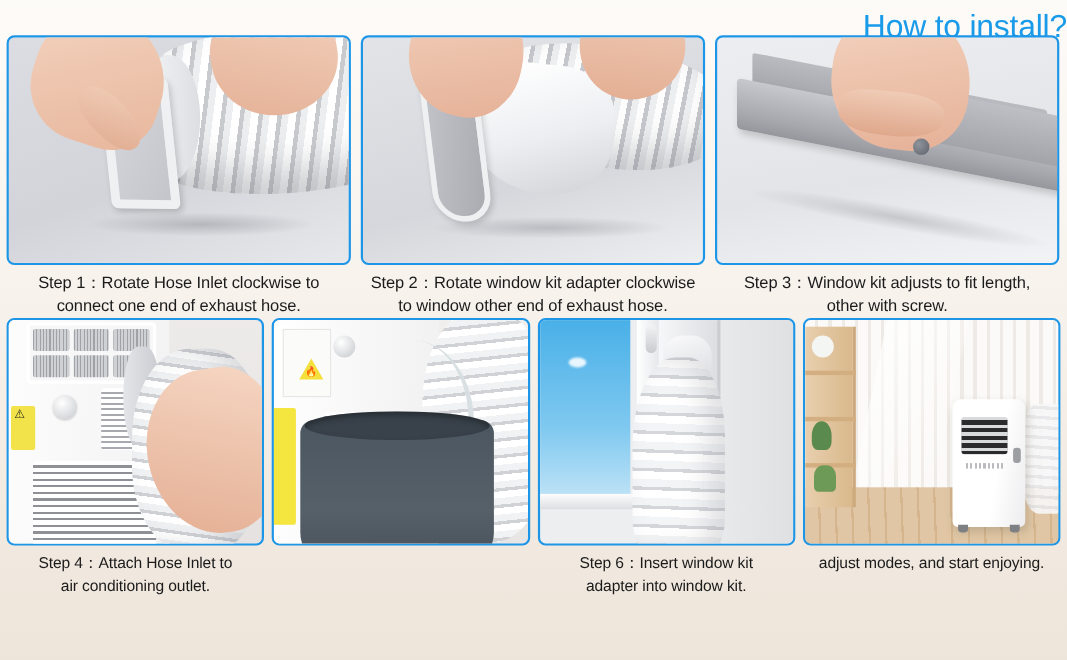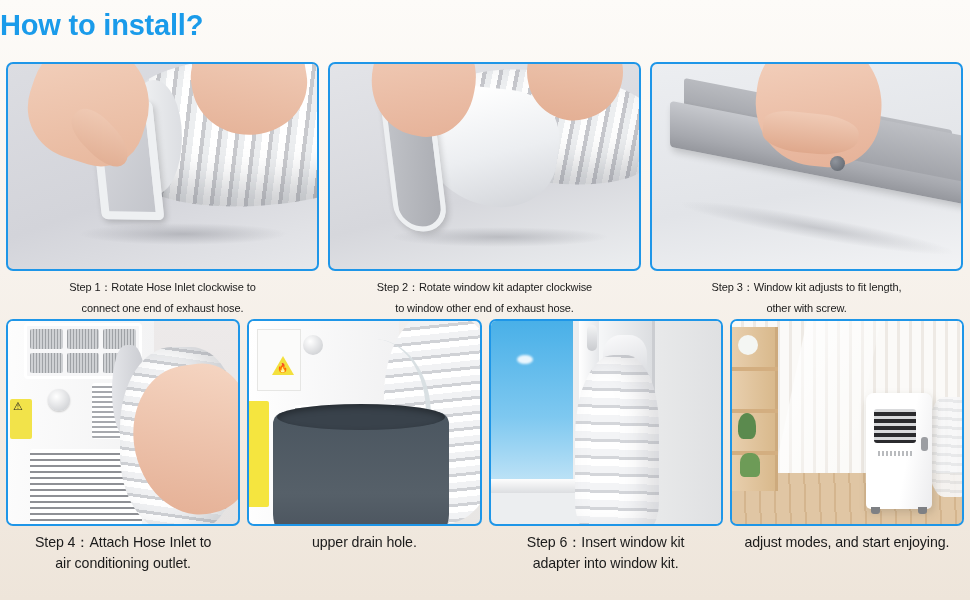--- a/index.html
+++ b/index.html
@@ -6,27 +6,27 @@
   html, body { width: 970px; height: 600px; }
   body {
     font-family: "Liberation Sans", sans-serif;
     background: linear-gradient(180deg, #fdfbf8 0%, #f7f2ec 45%, #eee5da 100%);
     overflow: hidden;
     position: relative;
   }
 
   
   .title {
-    text-align: left;
+    text-align: right;
     color: #1a9bea;
     font-size: 29px;
-    font-weight: bold;
+    font-weight: normal;
     letter-spacing: -0.2px;
     line-height: 50px;
-    height: 62px;
+    height: 32px;
   }
 
   
   .row { display: flex; width: 970px; }
   .row-top { padding: 0 6px; gap: 9px; }
   .row-bottom { padding: 0 6px; gap: 7px; }
 
   .cell { display: flex; flex-direction: column; }
   .cell-top { width: 313px; }
   .cell-bottom { width: 236px; }
@@ -36,21 +36,21 @@
     border-radius: 7px;
     overflow: hidden;
     position: relative;
     background: #e9eaee;
   }
   .photo-top { height: 209px; }
   .photo-bottom { height: 207px; }
 
   .caption {
     text-align: center;
-    font-size: 11px;
+    font-size: 15px;
     color: #1b1b1b;
     line-height: 21px;
     padding-top: 6px;
     letter-spacing: -0.1px;
   }
   .caption-bottom { font-size: 14.2px; }
 
   
   .p1 { background: linear-gradient(160deg,#dcdde2 0%,#d3d4da 55%,#e7e8eb 100%); }
   .p1 .hose {
@@ -454,21 +454,20 @@
       <div class="label-w">
         <div class="tri"></div>
       </div>
       <div class="knob"></div>
       <div class="grille"></div>
       <div class="hose"></div>
       <div class="tube"></div>
       <div class="bucket"></div>
     </div>
     <div class="caption caption-bottom">
-      <div>upper drain hole.</div>
     </div>
   </div>
 
   <div class="cell cell-bottom">
     <div class="photo photo-bottom p6">
       <div class="wall"></div>
       <div class="sky"></div>
       <div class="cloud"></div>
       <div class="sill"></div>
       <div class="jamb"></div>

